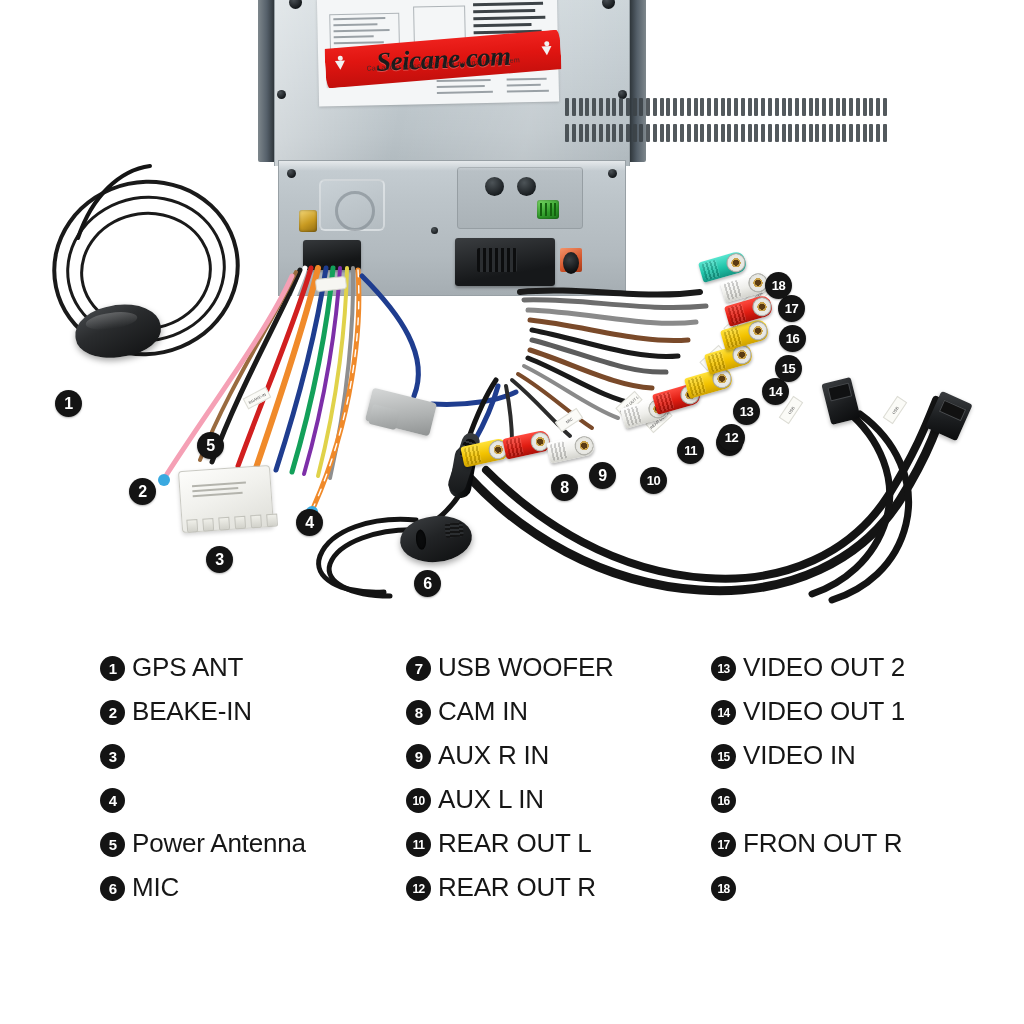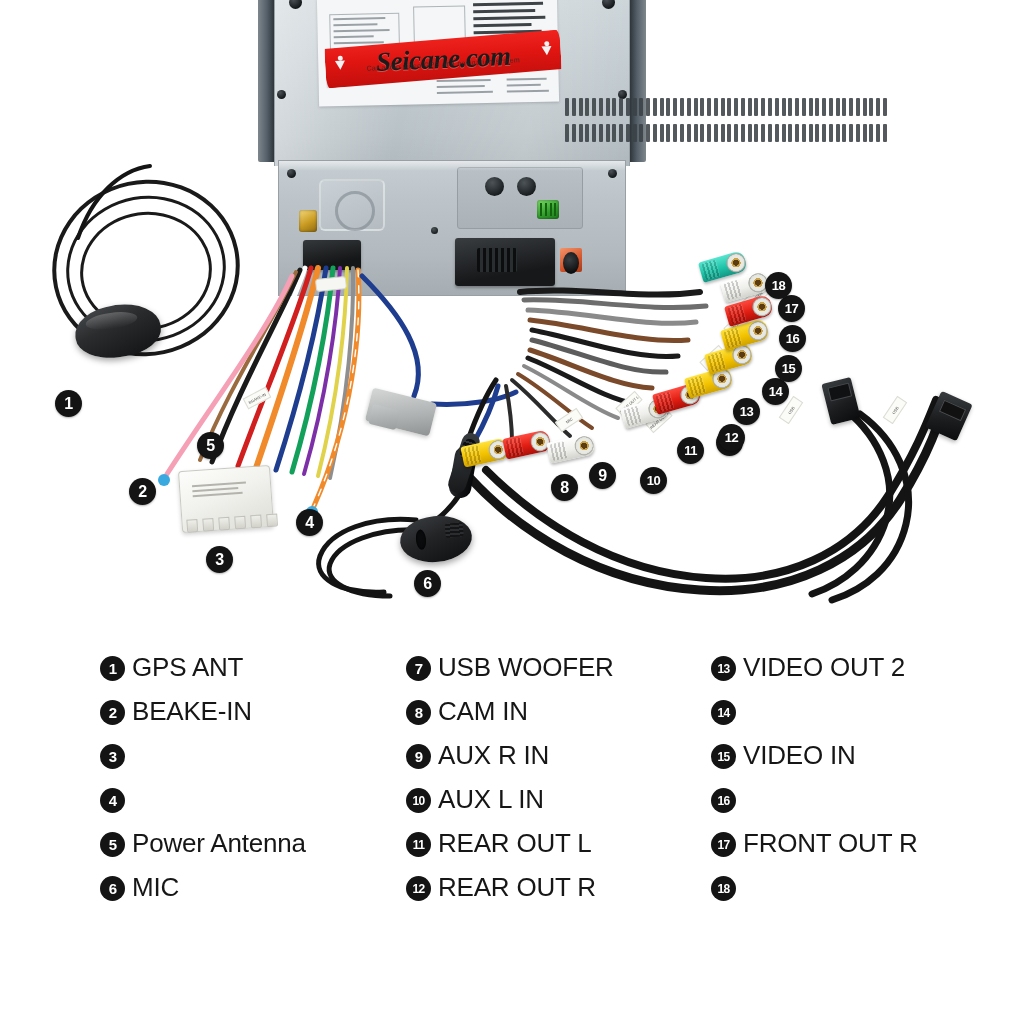--- a/index.html
+++ b/index.html
@@ -720,29 +720,30 @@
         <span class="leg-text">REAR OUT R</span>
       </div>
     </div>
   <div class="leg-col c3">
       <div class="leg-item">
         <span class="leg-badge two">13</span>
         <span class="leg-text">VIDEO OUT 2</span>
       </div>
       <div class="leg-item">
         <span class="leg-badge two">14</span>
+        <span class="leg-text">VIDEO OUT 1</span>
       </div>
       <div class="leg-item">
         <span class="leg-badge two">15</span>
         <span class="leg-text">VIDEO IN</span>
       </div>
       <div class="leg-item">
         <span class="leg-badge two">16</span>
       </div>
       <div class="leg-item">
         <span class="leg-badge two">17</span>
-        <span class="leg-text">FRONT OUT R</span>
+        <span class="leg-text">FRON OUT R</span>
       </div>
       <div class="leg-item">
         <span class="leg-badge two">18</span>
       </div>
     </div>
 </div>
 
 </body></html>

